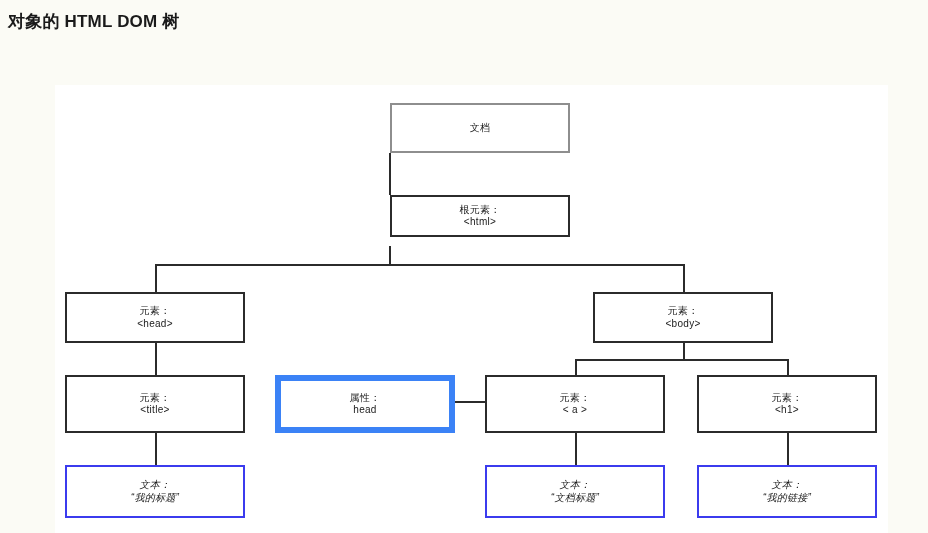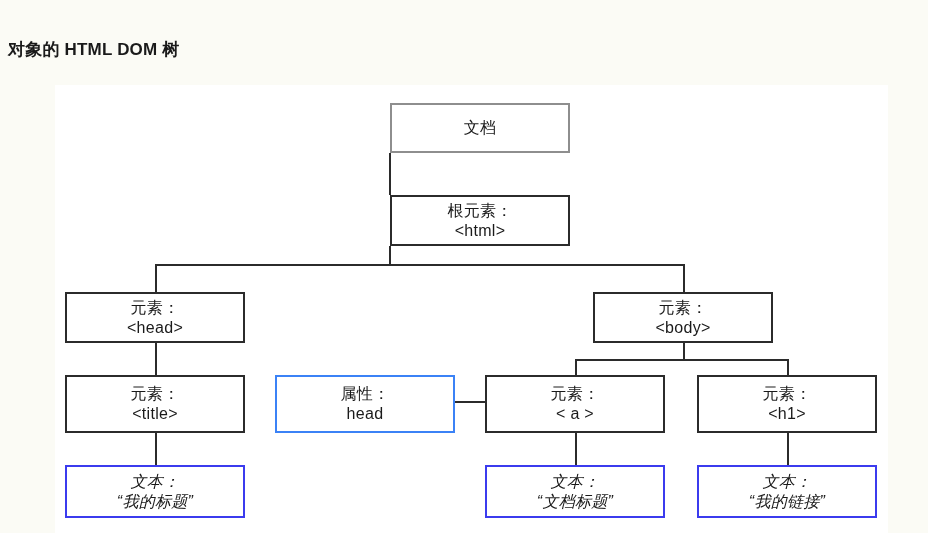--- a/index.html
+++ b/index.html
@@ -19,21 +19,20 @@
   
   .page-title {
     position: absolute;
     left: 8px;
     top: 10px;
     font-size: 17px;
     font-weight: bold;
     color: #1a1a1a;
     letter-spacing: 0.2px;
     white-space: nowrap;
-    margin-top: 28px;
   }
 
   
   .diagram-canvas {
     position: absolute;
     left: 55px;
     top: 85px;
     width: 833px;
     height: 448px;
     background: #ffffff;
@@ -43,38 +42,38 @@
   .node {
     position: absolute;
     box-sizing: border-box;
     background: #ffffff;
     display: flex;
     flex-direction: column;
     align-items: center;
     justify-content: center;
     text-align: center;
     color: #1a1a1a;
-    font-size: 16px;
+    font-size: 10px;
     line-height: 1.25;
     letter-spacing: 0.3px;
   }
   .node .line1,
   .node .line2 {
     display: block;
     white-space: nowrap;
   }
 
   .node.document-node {
     border: 2px solid #8e8e8e;
   }
   .node.element-node {
     border: 2px solid #2b2b2b;
   }
   .node.attribute-node {
-    border: 2px solid #3b82f6;
+    border: 6px solid #3b82f6;
   }
   .node.text-node {
     border: 2px solid #3b3bee;
     font-style: italic;
   }
 
   
   .conn {
     position: absolute;
     background: #2b2b2b;
@@ -108,21 +107,21 @@
   <div class="conn h" style="left:400px; top:316px; width:30px;"></div>
 
   <div class="conn v" style="left:520px; top:348px; height:32px;"></div>
 
   <div class="conn v" style="left:732px; top:348px; height:32px;"></div>
 
   <div class="node document-node" style="left:335px; top:18px; width:180px; height:50px;">
     <span class="line1">文档</span>
   </div>
 
-  <div class="node element-node" style="left:335px; top:110px; width:180px; height:51px;">
+  <div class="node element-node" style="left:335px; top:110px; width:180px; height:42px;">
     <span class="line1">根元素：</span>
     <span class="line2">&lt;html&gt;</span>
   </div>
 
   <div class="node element-node" style="left:10px; top:207px; width:180px; height:51px;">
     <span class="line1">元素：</span>
     <span class="line2">&lt;head&gt;</span>
   </div>
 
   <div class="node element-node" style="left:538px; top:207px; width:180px; height:51px;">

